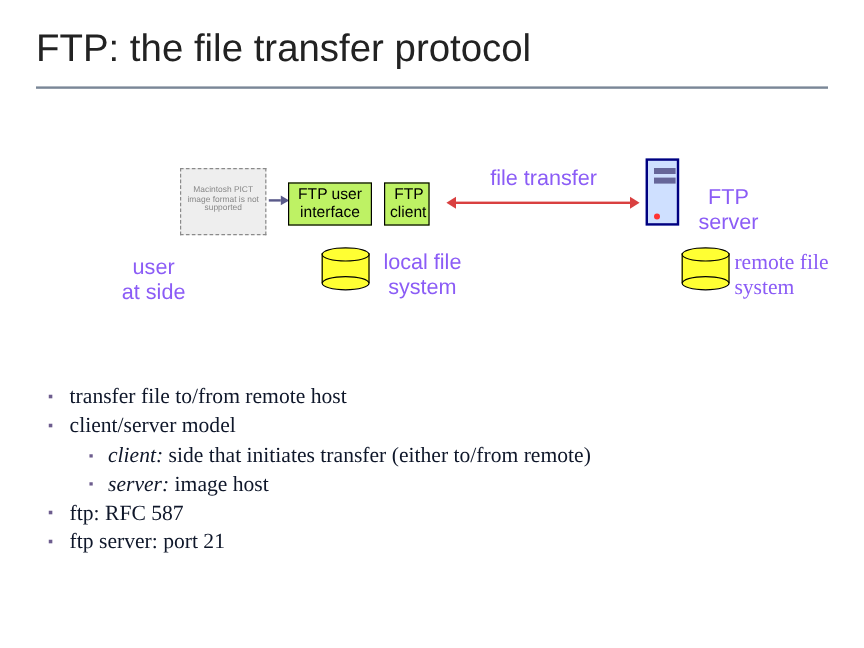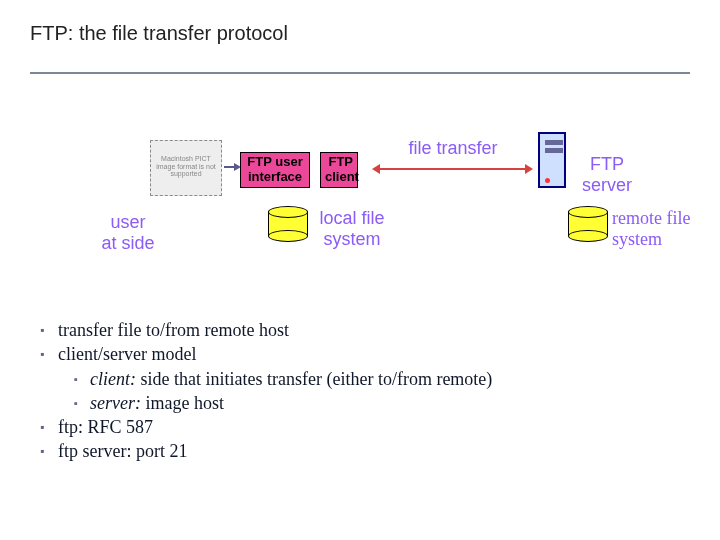--- a/index.html
+++ b/index.html
@@ -9,21 +9,21 @@
     background: #ffffff;
     font-family: Verdana, Geneva, sans-serif;
     position: relative;
     overflow: hidden;
   }
   .title {
     position: absolute;
     left: 30px;
     top: 22px;
     font-family: "Trebuchet MS", Arial, sans-serif;
-    font-size: 20px;
+    font-size: 32px;
     color: #222;
   }
   .accent-line {
     position: absolute;
     left: 30px;
     top: 72px;
     width: 660px;
     height: 2px;
     background: #7a8797;
   }
@@ -38,26 +38,25 @@
     position: absolute;
     font-size: 18px;
     color: #8b5cf6;
     white-space: pre-line;
     text-align: center;
     line-height: 1.15;
   }
   .box {
     position: absolute;
     border: 1px solid #000;
-    background: #ec4899;
+    background: #bef264;
     font-size: 13px;
     text-align: center;
     padding: 2px 4px;
     line-height: 1.15;
-    font-weight: bold;
   }
   
   .cyl {
     position: absolute;
     width: 40px;
     height: 30px;
   }
   .cyl .body {
     position: absolute;
     left: 0; top: 5px;

